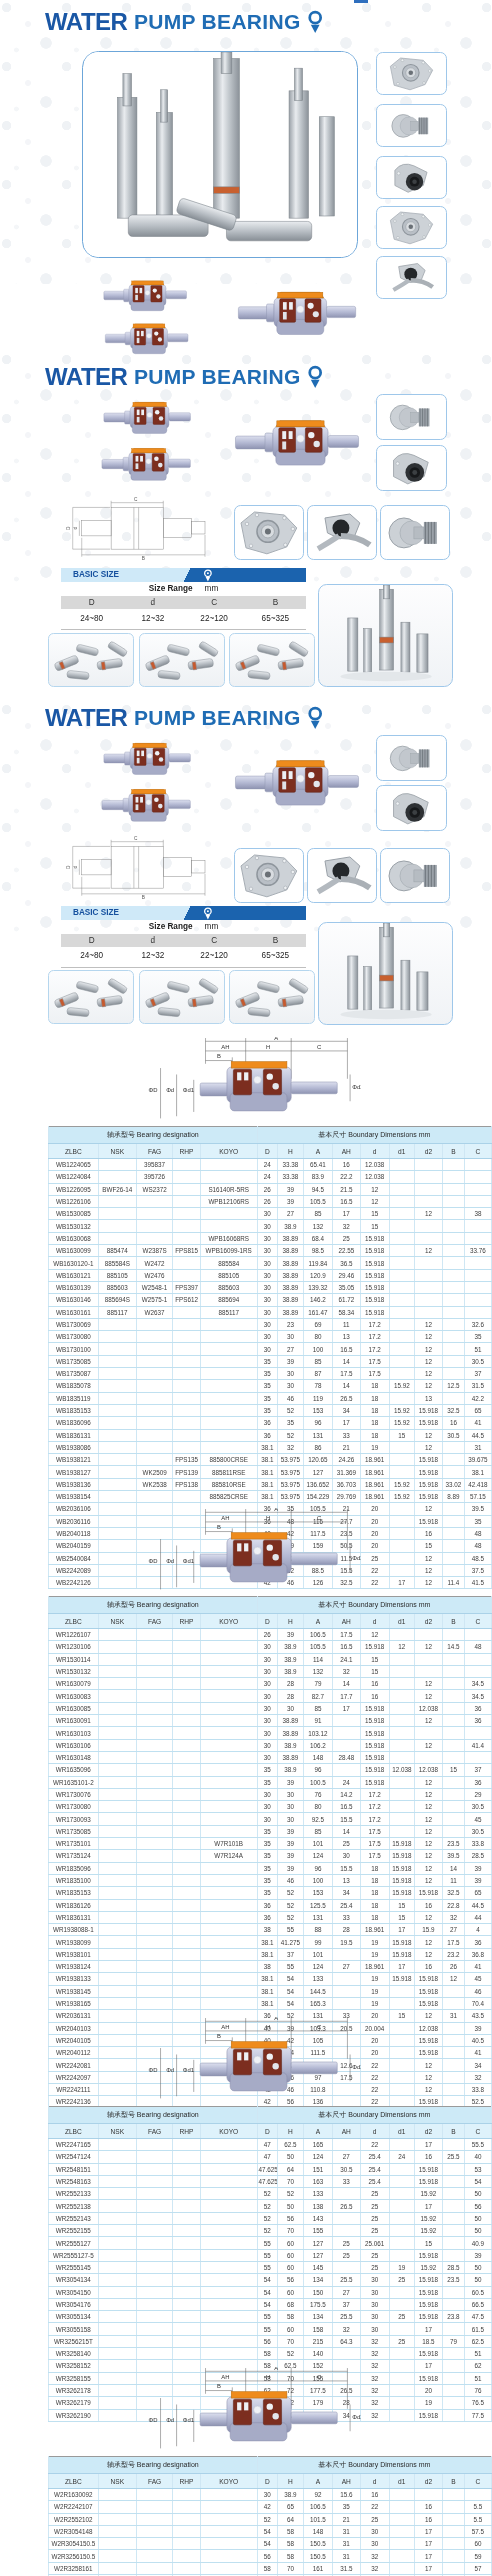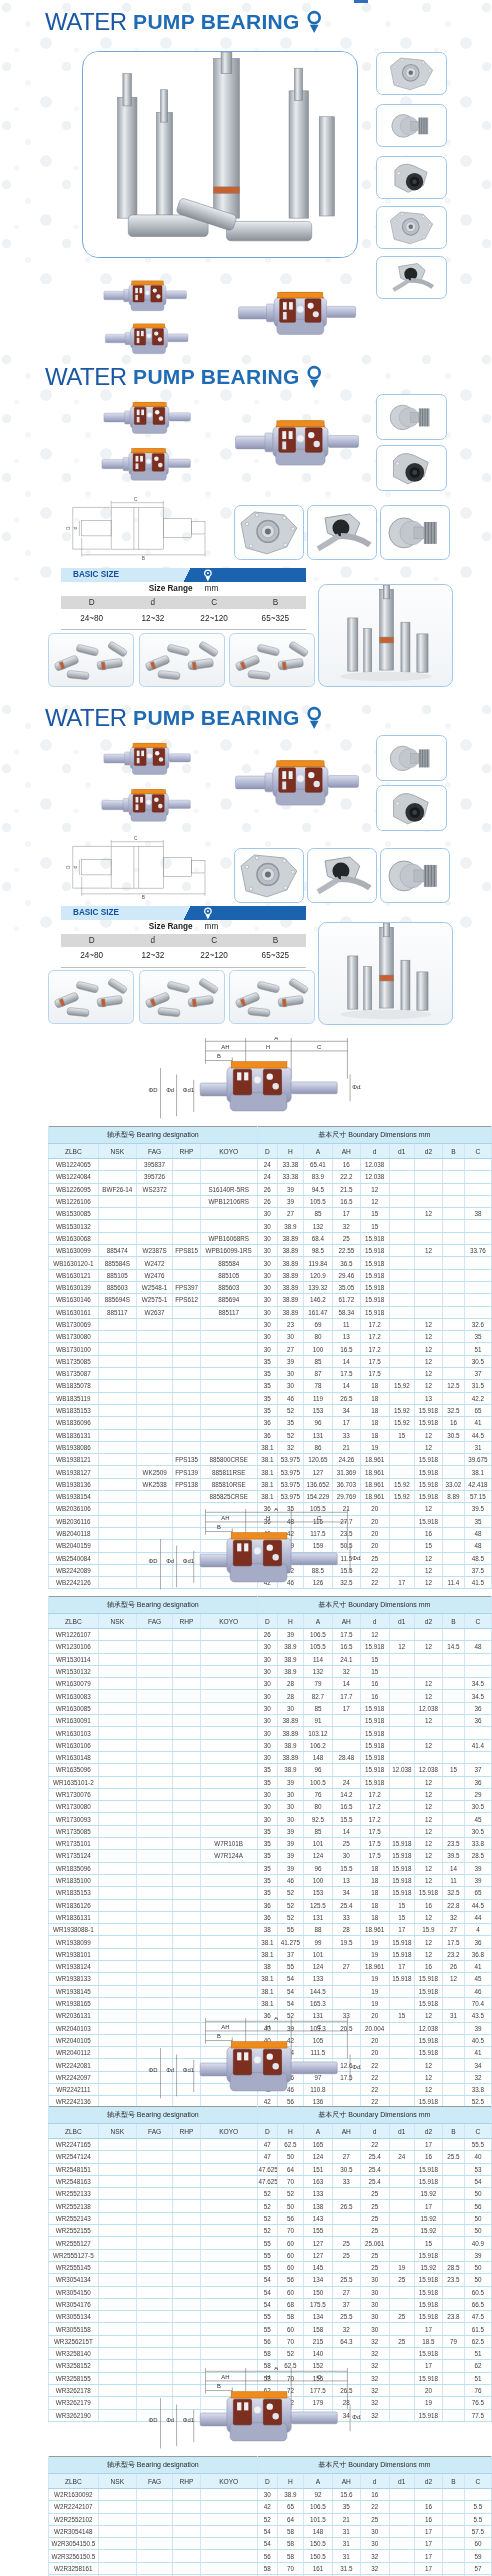--- a/index.html
+++ b/index.html
@@ -8,21 +8,21 @@
   .abs{position:absolute;}
   .dots{position:absolute;left:0;width:492px;pointer-events:none;opacity:.6;
     background-image:
       radial-gradient(circle at 6.6px 7.6px,#e6eaef 4.4px,transparent 4.9px),
       radial-gradient(circle at 28px 24px,#edf0f4 2.7px,transparent 3.3px),
       radial-gradient(circle at 46px 43px,#e6eaef 5.5px,transparent 6px),
       radial-gradient(circle at 16.4px 50px,#eef1f5 2.2px,transparent 2.7px);
     background-size:60px 59px;}
   
   .sec-header{display:flex;align-items:center;gap:6.6px;white-space:nowrap;}
-  .t-bold{font-size:24px;font-weight:400;letter-spacing:-0.5px;color:#1a57a5;}
+  .t-bold{font-size:24px;font-weight:700;letter-spacing:-0.5px;color:#1a57a5;}
   .t-rest{font-size:21px;font-weight:600;letter-spacing:0.3px;color:#1f6cb4;}
   
   .main-box{border:1.1px solid #6ca6d9;border-radius:16.4px;background:#fff;overflow:hidden;}
   .thumb{border:0.8px solid #9ec7ea;border-radius:6.6px;background:#fff;overflow:hidden;padding:1.6px;box-sizing:border-box;}
   .photo-box{border:0.5px solid #b5d6ee;border-radius:5.5px;background:linear-gradient(#fcfdfe,#eef1f4);overflow:hidden;box-sizing:border-box;}
   .tall-box{border:0.8px solid #9ec7ea;border-radius:8.7px;background:linear-gradient(#fdfdfe,#f0f3f6);overflow:hidden;box-sizing:border-box;}
   .fill{width:100%;height:100%;display:block;}
   
   .bs-bar{display:flex;height:14px;}
   .bs-label{background:#cfe9f8;color:#15509e;font-weight:700;font-size:8.2px;line-height:14px;padding-left:12px;width:108px;}

